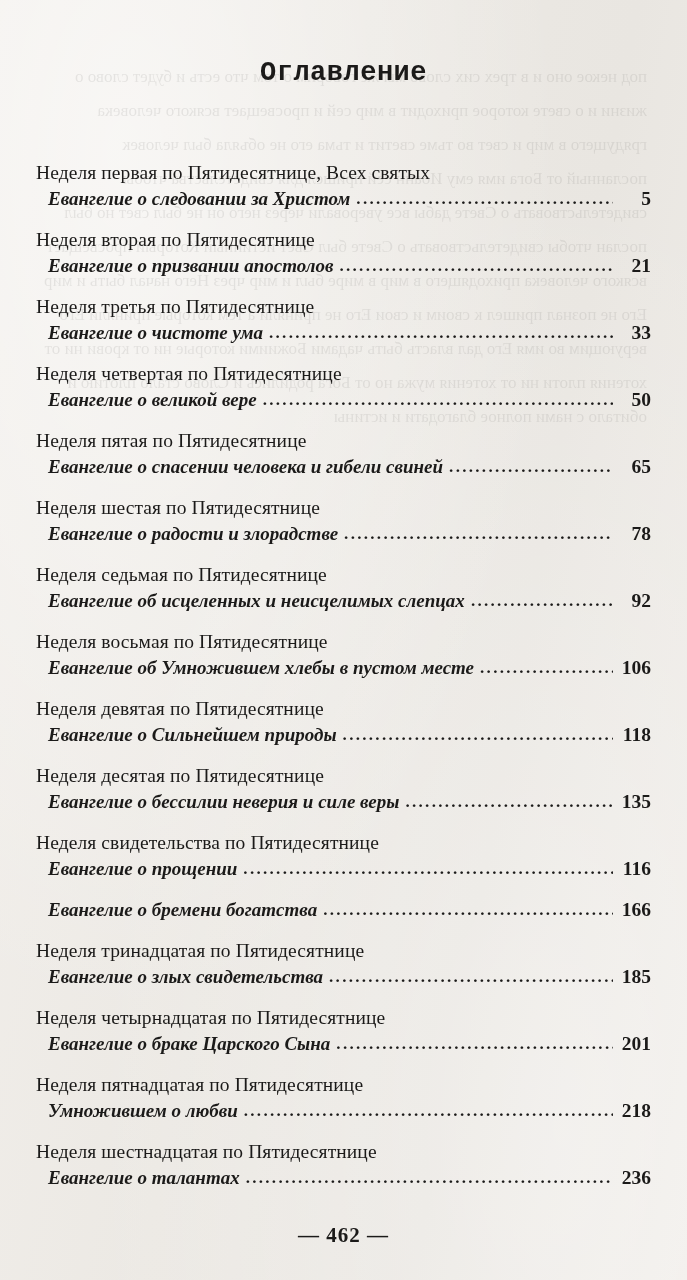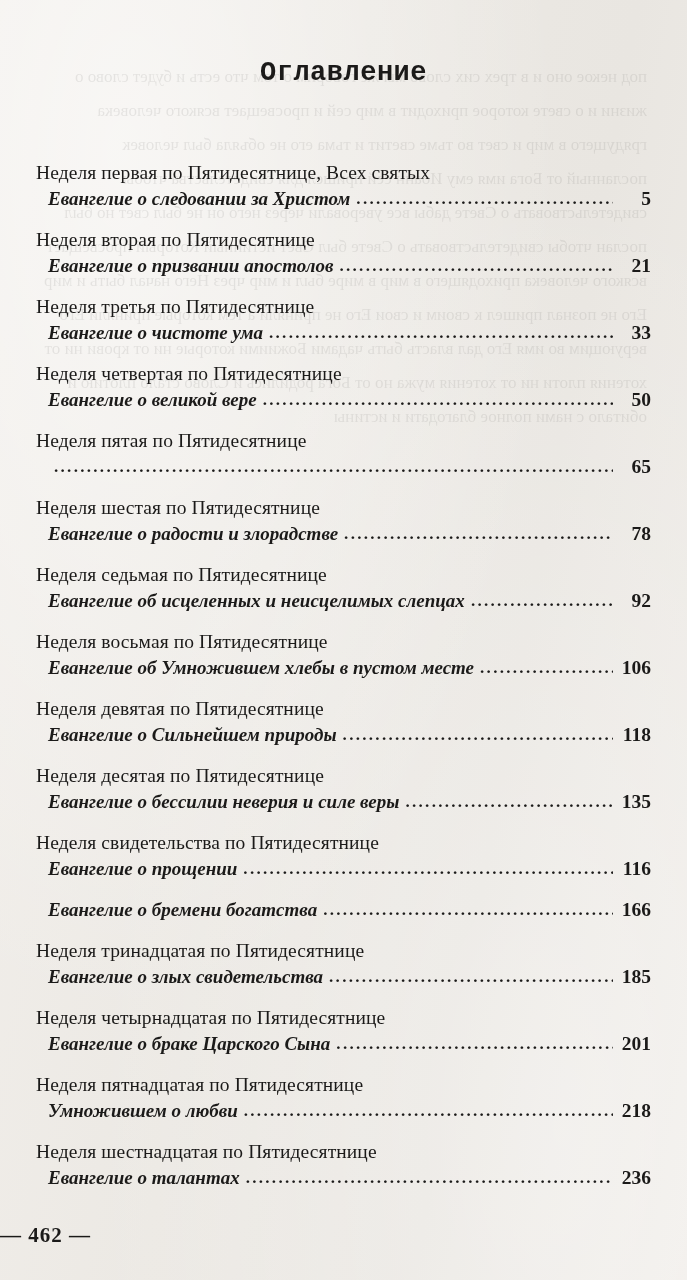--- a/index.html
+++ b/index.html
@@ -97,20 +97,21 @@
     font-size: 19.5px;
     white-space: nowrap;
     min-width: 34px;
     text-align: right;
   }
   .footer {
     position: absolute;
     left: 0;
     right: 0;
     bottom: 32px;
+    text-align: center;
     font-size: 21px;
     font-weight: bold;
     letter-spacing: 1px;
     z-index: 2;
   }
 </style>
 </head>
 <body>
 
 <div class="page">
@@ -148,20 +149,21 @@
         <div class="entry-title">Неделя четвертая по Пятидесятнице</div>
         <div class="entry-line">
           <span class="entry-sub">Евангелие о великой вере</span>
           <span class="dots">........................................................................................................</span>
           <span class="page-num">50</span>
         </div>
       </div>
       <div class="entry">
         <div class="entry-title">Неделя пятая по Пятидесятнице</div>
         <div class="entry-line">
+          <span class="entry-sub">Евангелие о спасении человека и гибели свиней</span>
           <span class="dots">........................................................................................................</span>
           <span class="page-num">65</span>
         </div>
       </div>
       <div class="entry">
         <div class="entry-title">Неделя шестая по Пятидесятнице</div>
         <div class="entry-line">
           <span class="entry-sub">Евангелие о радости и злорадстве</span>
           <span class="dots">........................................................................................................</span>
           <span class="page-num">78</span>

